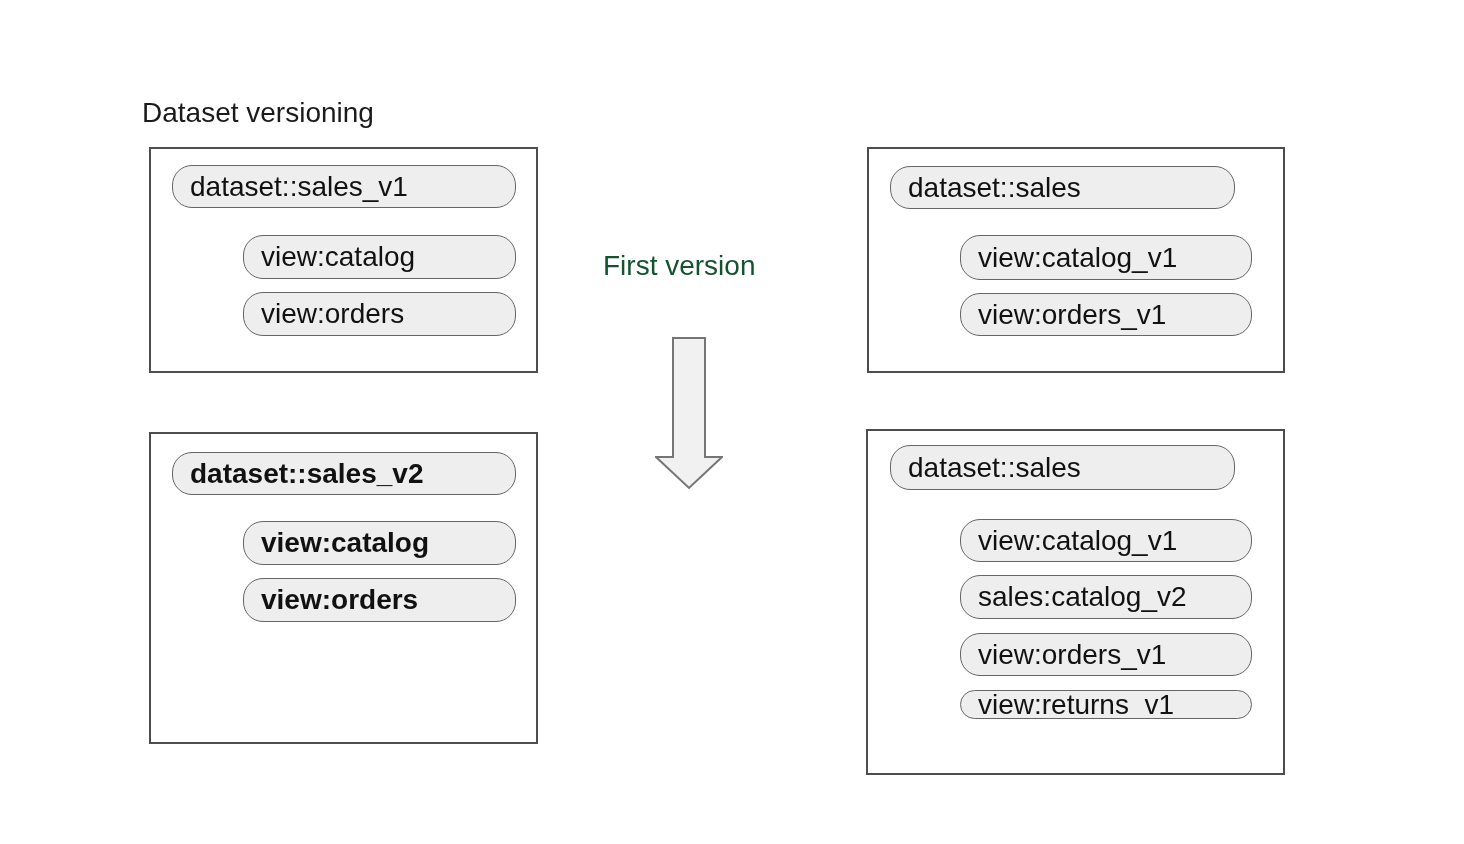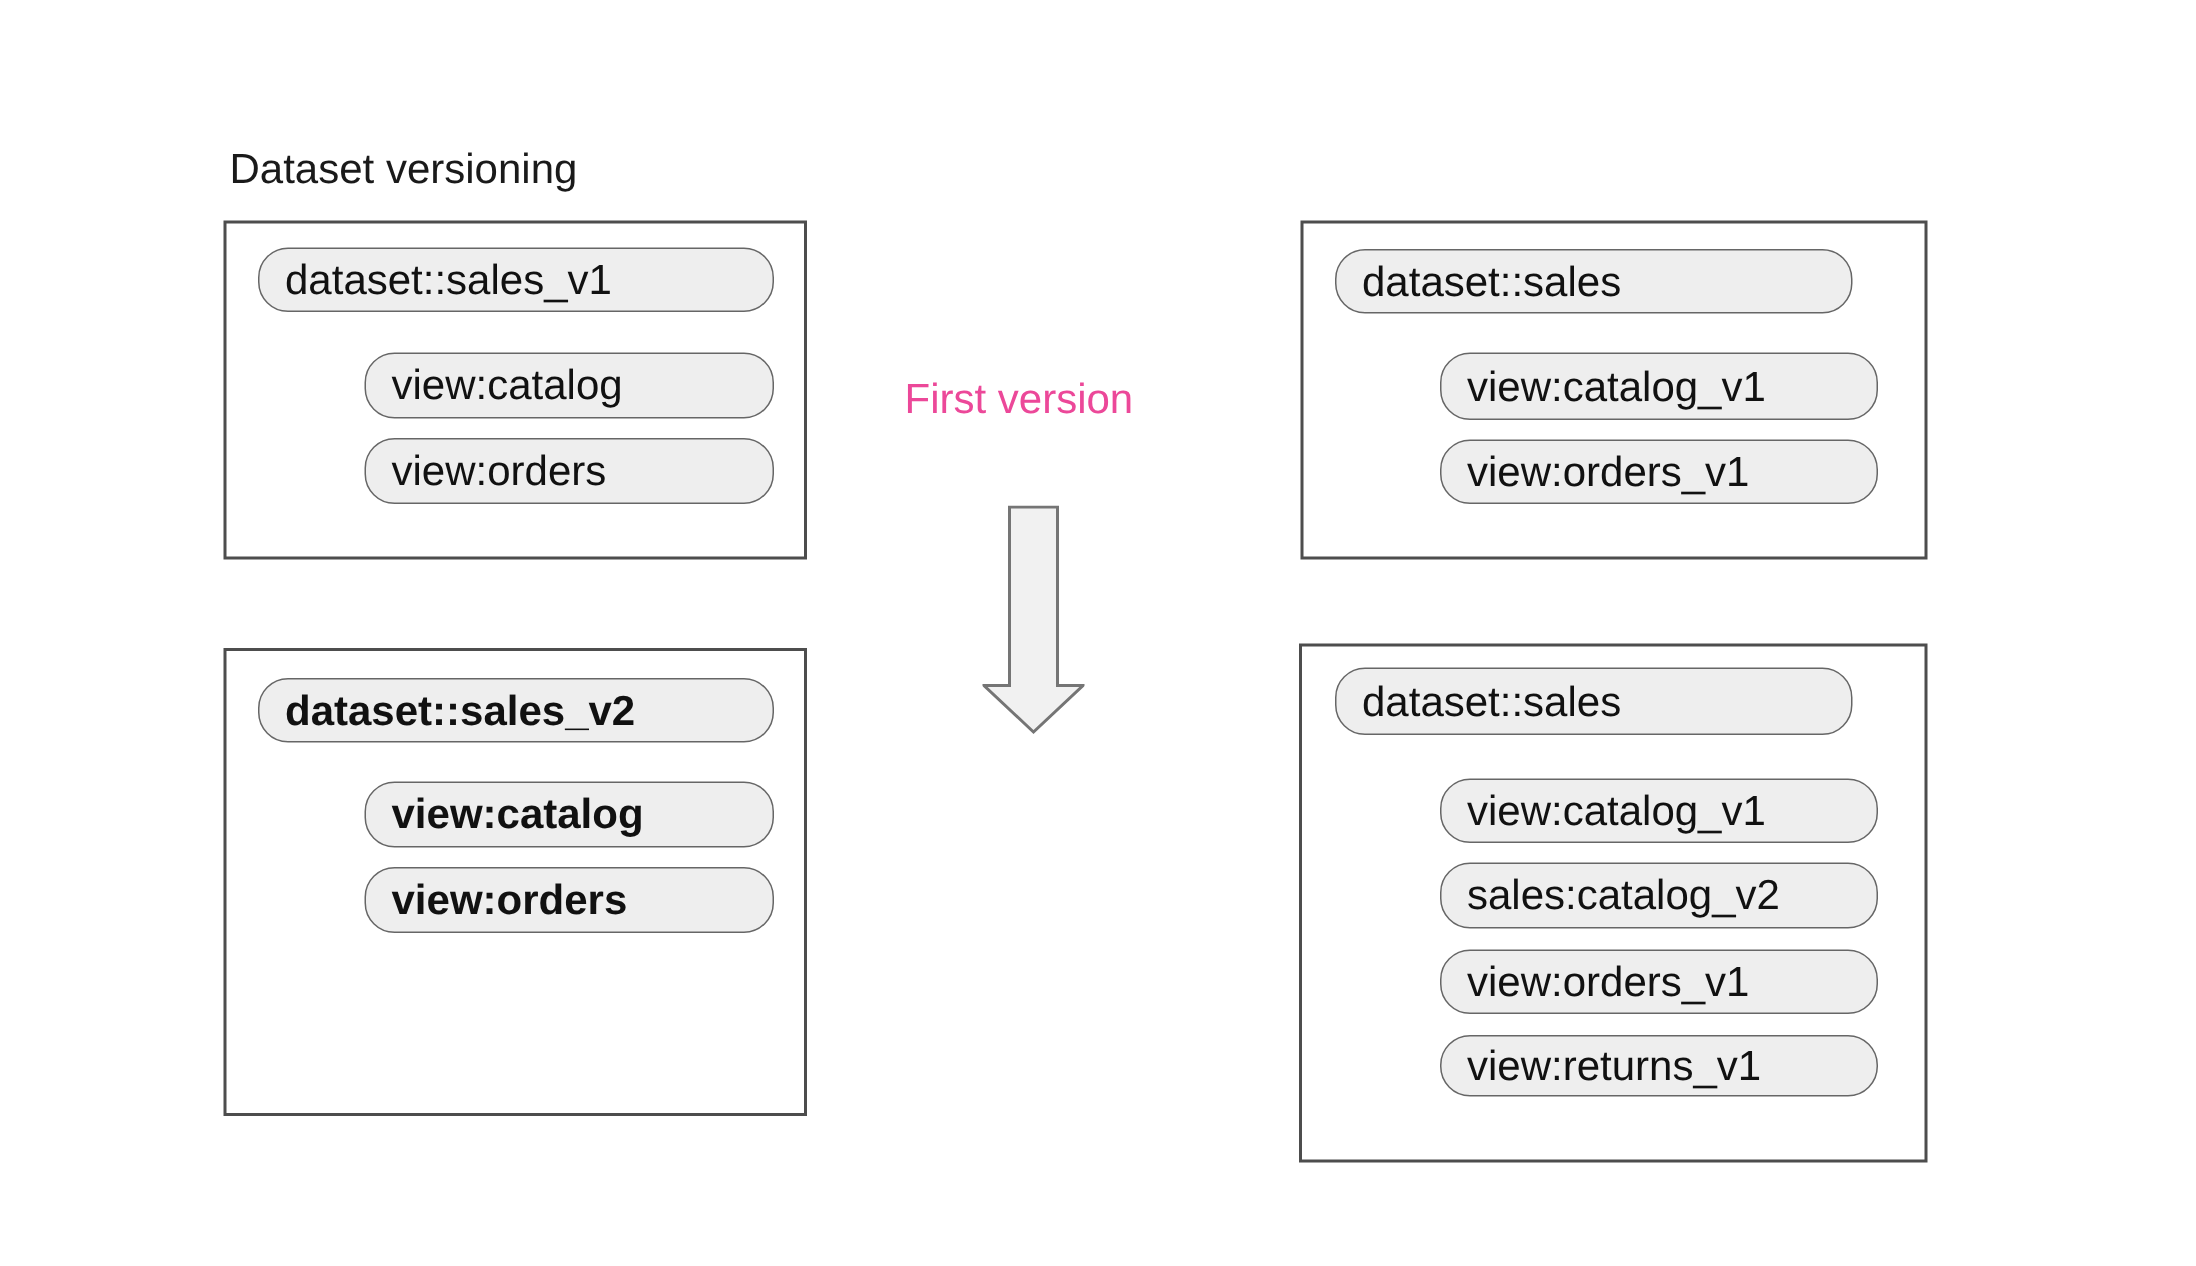--- a/index.html
+++ b/index.html
@@ -36,37 +36,37 @@
     align-items: center;
     padding-left: 17px;
     font-size: 28px;
     color: #111111;
     white-space: nowrap;
     overflow: hidden;
   }
   .mid-label {
     position: absolute;
     font-size: 28px;
-    color: #ec4899;
+    color: #14532d;
     white-space: nowrap;
   }
   .arrow-wrap {
     position: absolute;
     left: 655px;
     top: 337px;
     width: 68px;
     height: 153px;
   }
 </style>
 </head>
 <body>
 
 <div class="canvas">
 
-  <div class="col-title" style="left:153px; top:97px;">Dataset versioning</div>
+  <div class="col-title" style="left:142px; top:97px;">Dataset versioning</div>
 
 
   <div class="group-box" style="left:149px; top:147px; width:389px; height:226px;">
     <div class="pill" style="left:21px; top:16px; width:344px; height:43px;">dataset::sales_v1</div>
     <div class="pill" style="left:92px; top:86px; width:273px; height:44px;">view:catalog</div>
     <div class="pill" style="left:92px; top:143px; width:273px; height:44px;">view:orders</div>
   </div>
 
   <div class="group-box" style="left:867px; top:147px; width:418px; height:226px;">
     <div class="pill" style="left:21px; top:17px; width:345px; height:43px;">dataset::sales</div>
@@ -87,16 +87,16 @@
     <div class="pill" style="left:21px; top:18px; width:344px; height:43px;">dataset::sales_v2</div>
     <div class="pill" style="left:92px; top:87px; width:273px; height:44px;">view:catalog</div>
     <div class="pill" style="left:92px; top:144px; width:273px; height:44px;">view:orders</div>
   </div>
 
   <div class="group-box" style="left:866px; top:429px; width:419px; height:346px;">
     <div class="pill" style="left:22px; top:14px; width:345px; height:45px;">dataset::sales</div>
     <div class="pill" style="left:92px; top:88px; width:292px; height:43px;">view:catalog_v1</div>
     <div class="pill" style="left:92px; top:144px; width:292px; height:44px;">sales:catalog_v2</div>
     <div class="pill" style="left:92px; top:202px; width:292px; height:43px;">view:orders_v1</div>
-    <div class="pill" style="left:92px; top:259px; width:292px; height:41px;">view:returns_v1</div>
+    <div class="pill" style="left:92px; top:259px; width:292px; height:29px;">view:returns_v1</div>
   </div>
 
 </div>
 
 </body></html>

